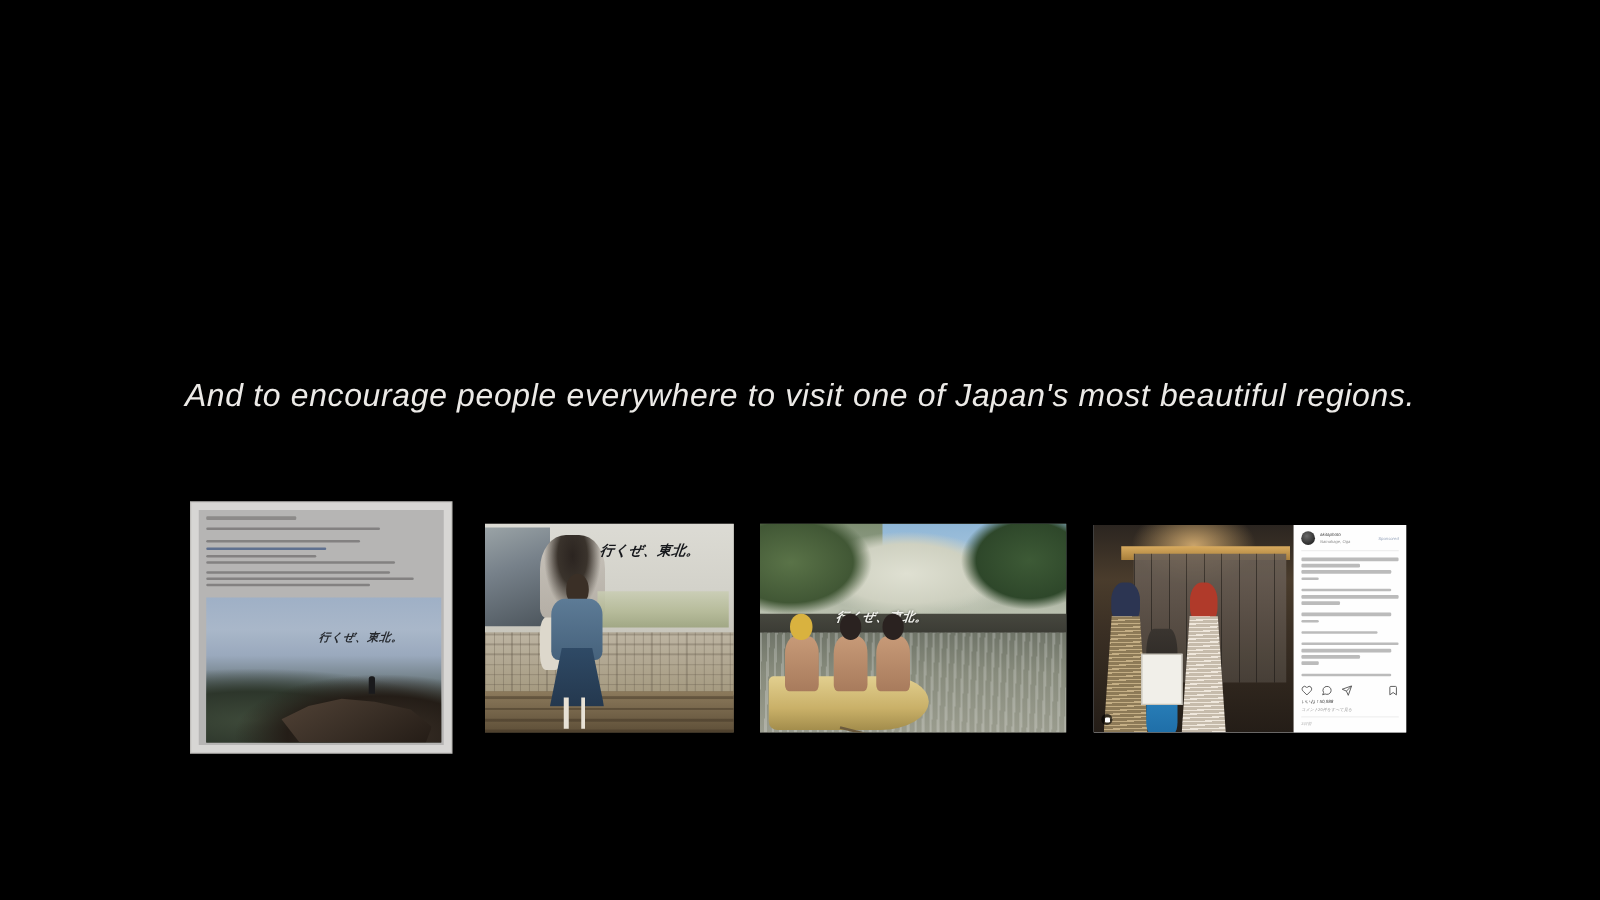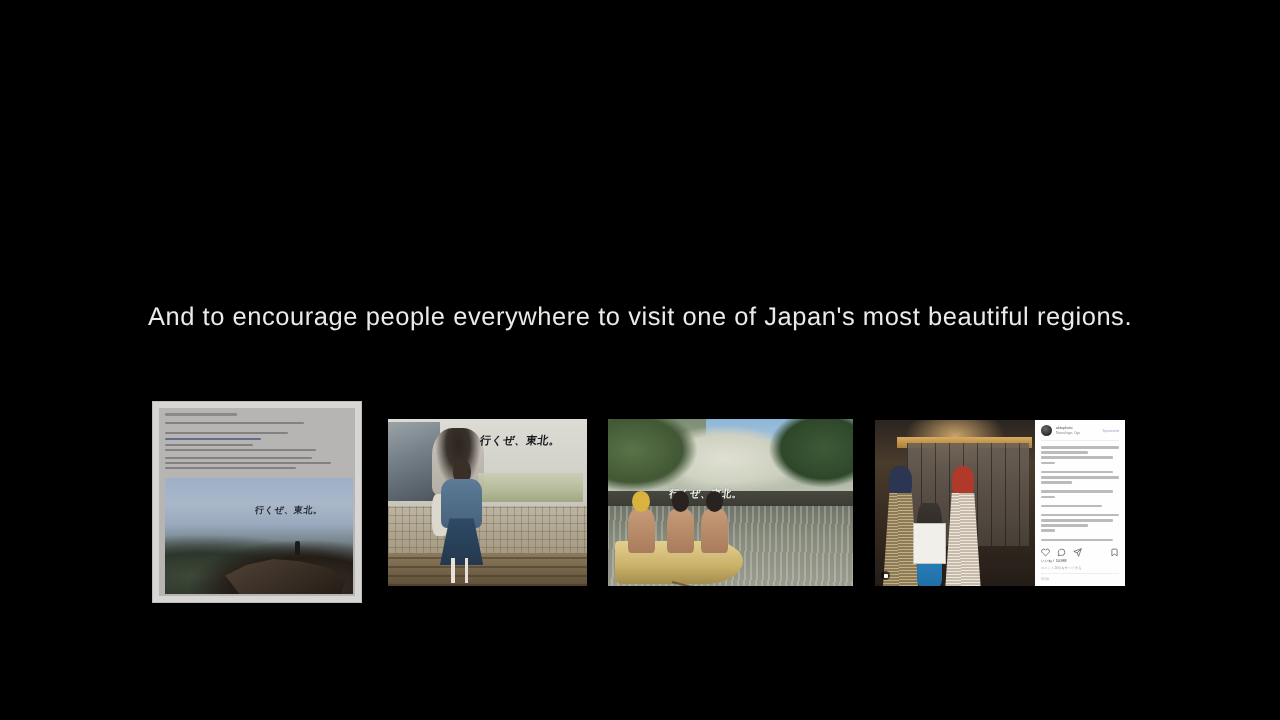--- a/index.html
+++ b/index.html
@@ -13,20 +13,21 @@
     height: 720px;
     overflow: hidden;
     font-family: "Liberation Sans", sans-serif;
     position: relative;
   }
 
   #stage {
     position: absolute;
     inset: 0;
     background: #000000;
+    font-style: italic;
   }
 
   
   #subtitle {
     position: absolute;
     left: 0;
     top: 300px;
     width: 1280px;
     text-align: center;
     color: #eceae7;

